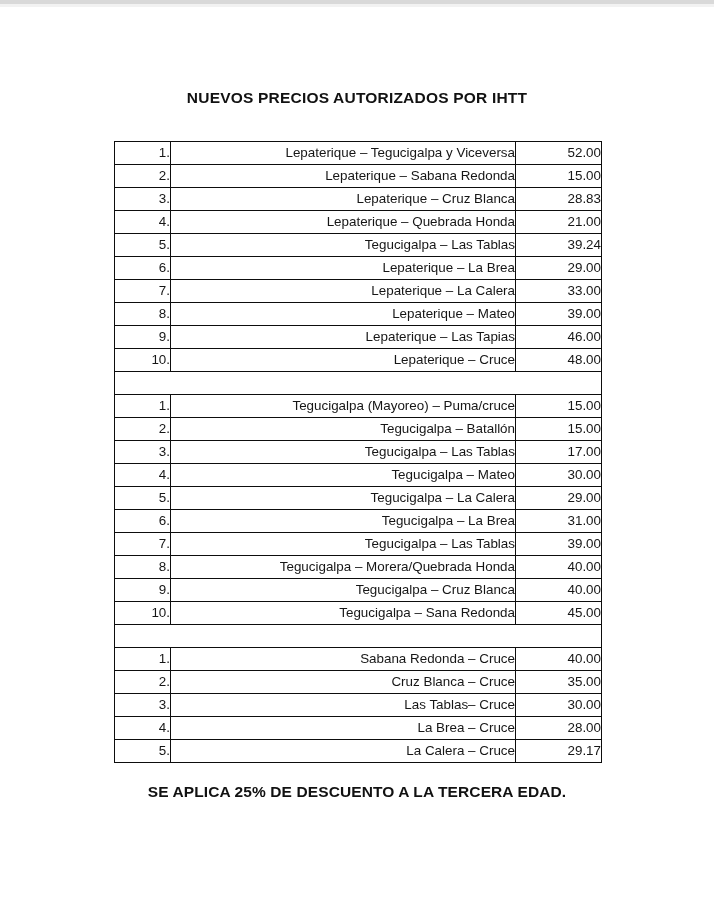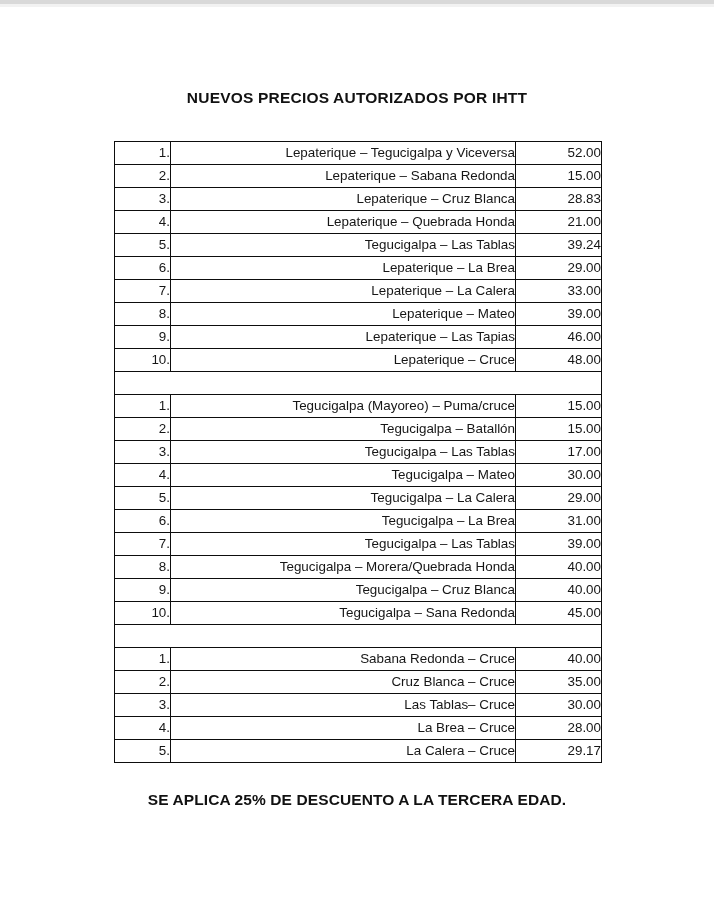--- a/index.html
+++ b/index.html
@@ -90,21 +90,21 @@
   }
   tr.spacer td {
     height: 22px;
     border-left: 1.4px solid #0d0d0d;
     border-right: 1.4px solid #0d0d0d;
     border-top: 1.4px solid #0d0d0d;
     border-bottom: 1.4px solid #0d0d0d;
   }
   .footer-notes {
     text-align: center;
-    margin-top: 28px;
+    margin-top: 20px;
   }
   .footer-line {
     font-size: 15.5px;
     font-weight: bold;
     letter-spacing: 0.1px;
     color: #111111;
     white-space: pre;
   }
   .footer-line.first {
     margin-bottom: 27px;

